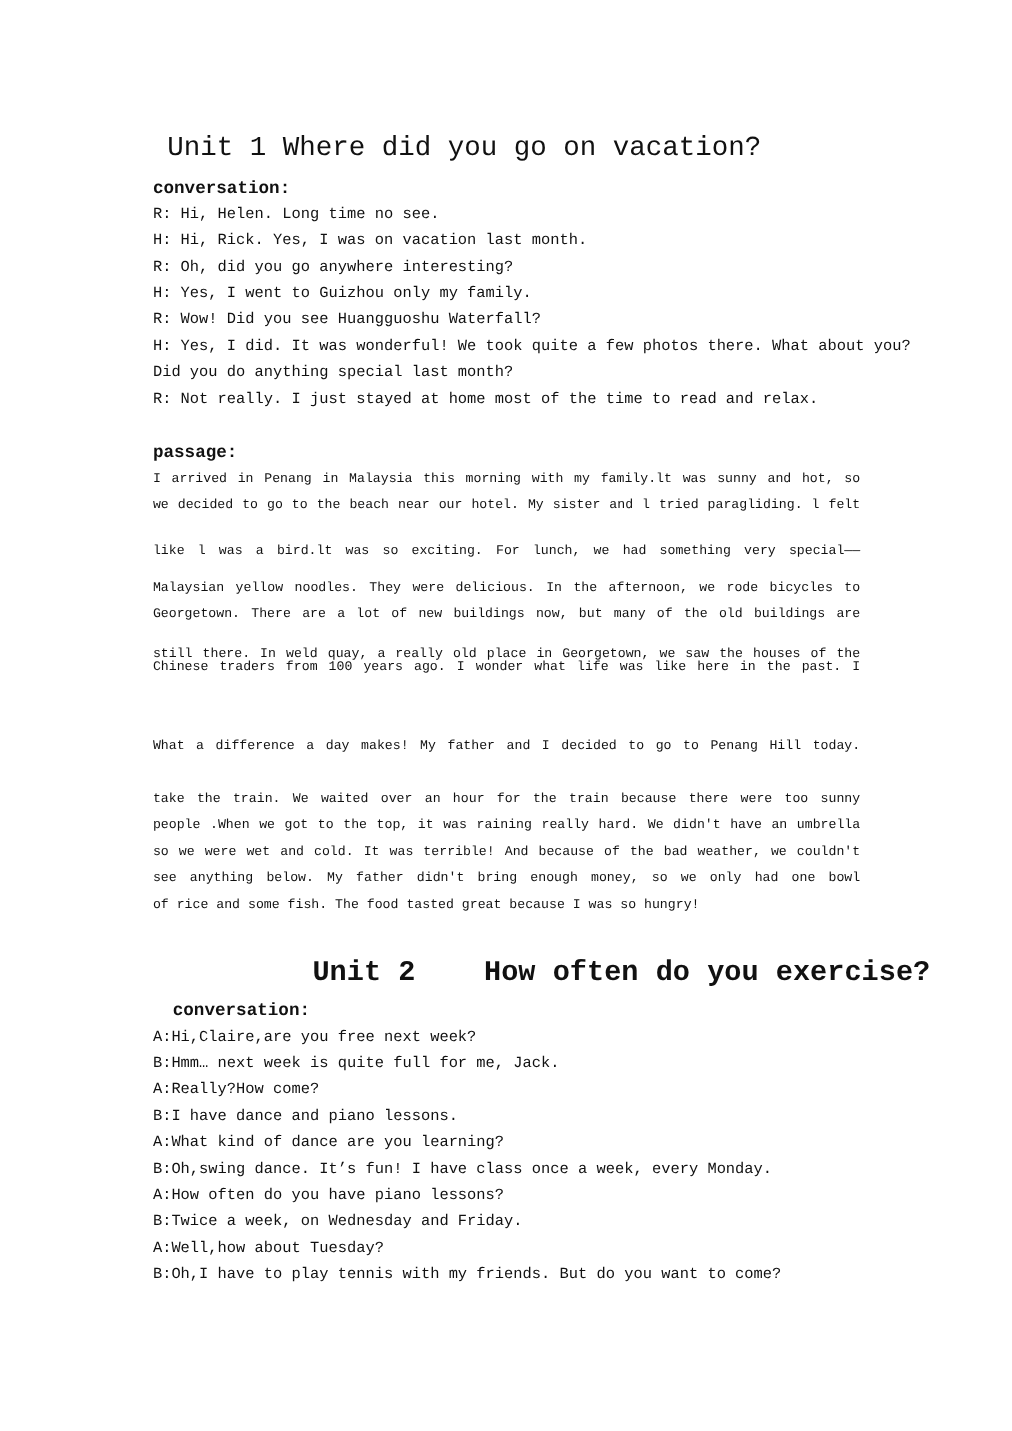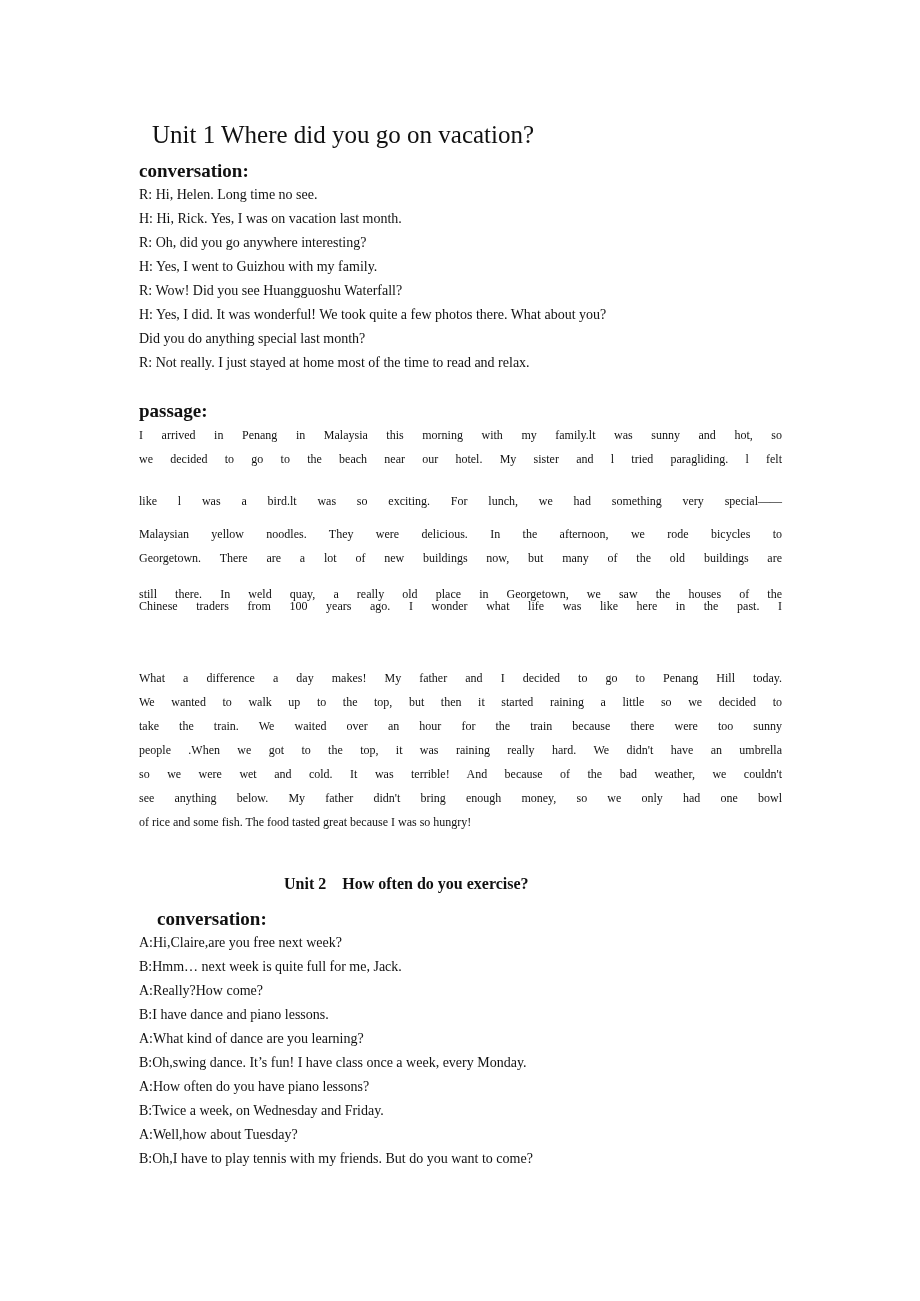--- a/index.html
+++ b/index.html
@@ -1,75 +1,74 @@
 <!DOCTYPE html>
 <html><head>
   <meta charset="utf-8">
   <style>
     html, body { margin: 0; padding: 0; background: #ffffff; }
     body {
       width: 920px; height: 1301px; position: relative; overflow: hidden;
       font-family: "Liberation Serif", "DejaVu Serif", serif;
       color: #111111;
     }
-    .page { position: absolute; left: 0; top: 0; width: 920px; height: 921px; }
+    .page { position: absolute; left: 0; top: 0; width: 920px; height: 921px; font-family: Liberation Mono, monospace; }
     .u1-title {
       position: absolute; left: 152px; top: 119px;
       font-size: 25px; line-height: 32px; font-weight: normal; margin: 0;
       white-space: nowrap;
     }
     .label {
-      position: absolute; font-weight: bold; font-size: 19px; line-height: 24px; margin: 0;
+      position: absolute; font-weight: bold; font-size: 16px; line-height: 24px; margin: 0;
       white-space: nowrap;
     }
     .line {
       position: absolute; left: 139px; font-size: 14px; line-height: 24px; margin: 0;
       white-space: nowrap;
     }
     .just {
       position: absolute; left: 139px; width: 643px; font-size: 12px; line-height: 24px;
       text-align: justify; text-align-last: justify; white-space: nowrap; margin: 0;
     }
     .just-last { text-align-last: left; }
     .u2-title {
       position: absolute; left: 284px; top: 868px;
-      font-size: 16px; line-height: 32px; font-weight: bold; margin: 0;
+      font-size: 26px; line-height: 32px; font-weight: bold; margin: 0;
       white-space: pre;
     }
   </style>
 </head>
 <body>
 
 <div class="page">
 
   <h1 class="u1-title">Unit 1 Where did you go on vacation?</h1>
 
   <p class="label" style="left:139px; top:159px;">conversation:</p>
 
   <p class="line" style="top:183px;">R: Hi, Helen. Long time no see.</p>
   <p class="line" style="top:207px;">H: Hi, Rick. Yes, I was on vacation last month.</p>
   <p class="line" style="top:231px;">R: Oh, did you go anywhere interesting?</p>
-  <p class="line" style="top:255px;">H: Yes, I went to Guizhou with my family.</p>
+  <p class="line" style="top:255px;">H: Yes, I went to Guizhou only my family.</p>
   <p class="line" style="top:279px;">R: Wow! Did you see Huangguoshu Waterfall?</p>
   <p class="line" style="top:303px;">H: Yes, I did. It was wonderful! We took quite a few photos there. What about you?</p>
   <p class="line" style="top:327px;">Did you do anything special last month?</p>
   <p class="line" style="top:351px;">R: Not really. I just stayed at home most of the time to read and relax.</p>
 
   <p class="label" style="left:139px; top:399px;">passage:</p>
 
   <p class="just" style="top:423px;">I arrived in Penang in Malaysia this morning with my family.lt was sunny and hot, so</p>
   <p class="just" style="top:447px;">we decided to go to the beach near our hotel. My sister and l tried paragliding. l felt</p>
   <p class="just" style="top:489px;">like l was a bird.lt was so exciting. For lunch, we had something very special——</p>
   <p class="just" style="top:522px;">Malaysian yellow noodles. They were delicious. In the afternoon, we rode bicycles to</p>
   <p class="just" style="top:546px;">Georgetown. There are a lot of new buildings now, but many of the old buildings are</p>
   <p class="just" style="top:570px;margin-top:12px;">still there. In weld quay, a really old place in Georgetown, we saw the houses of the</p>
   <p class="just" style="top:594px;">Chinese traders from 100 years ago. I wonder what life was like here in the past. I</p>
 
   <p class="just" style="top:666px;">What a difference a day makes! My father and I decided to go to Penang Hill today.</p>
-  <p class="just" style="top:690px;">We wanted to walk up to the top, but then it started raining a little so we decided to</p>
   <p class="just" style="top:714px;">take the train. We waited over an hour for the train because there were too sunny</p>
   <p class="just" style="top:738px;">people .When we got to the top, it was raining really hard. We didn't have an umbrella</p>
   <p class="just" style="top:762px;">so we were wet and cold. It was terrible! And because of the bad weather, we couldn't</p>
   <p class="just" style="top:786px;">see anything below. My father didn't bring enough money, so we only had one bowl</p>
   <p class="just just-last" style="top:810px;">of rice and some fish. The food tasted great because I was so hungry!</p>
 
   <h2 class="u2-title">Unit 2    How often do you exercise?</h2>
 
   <p class="label" style="left:157px; top:907px;">conversation:</p>
 

